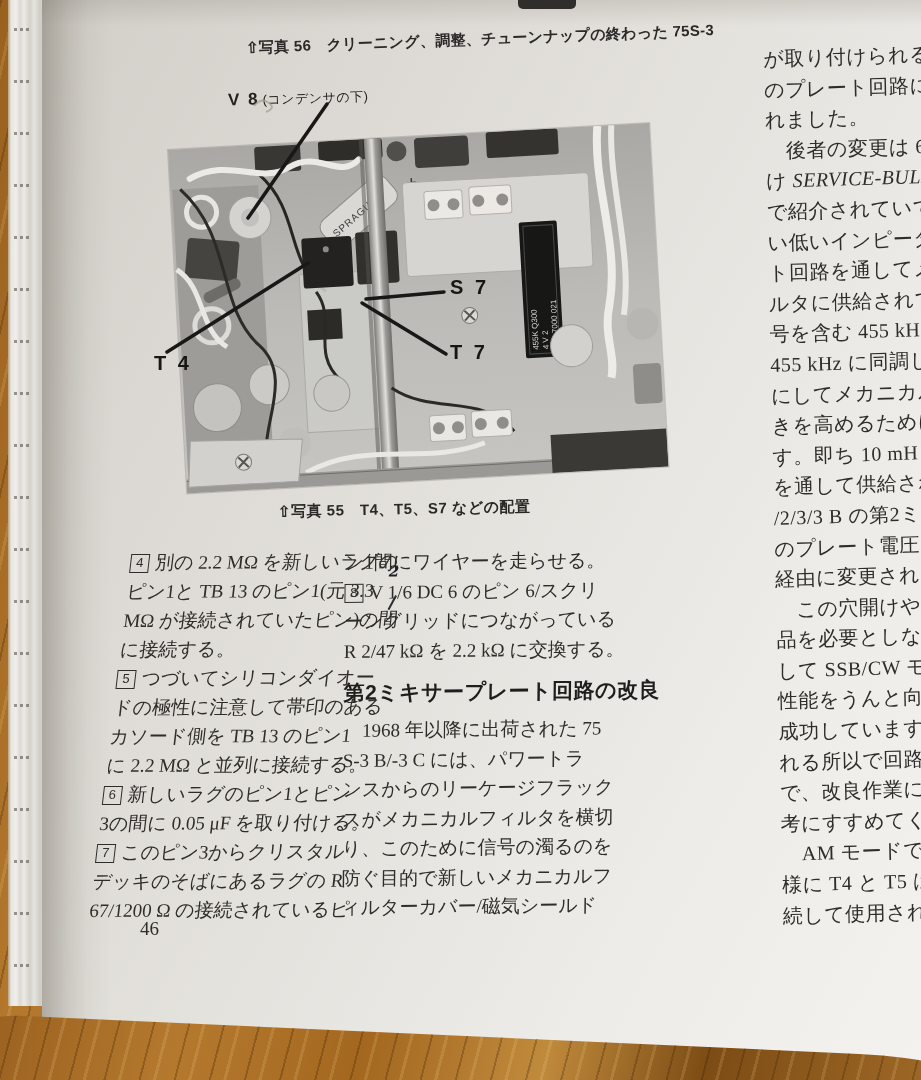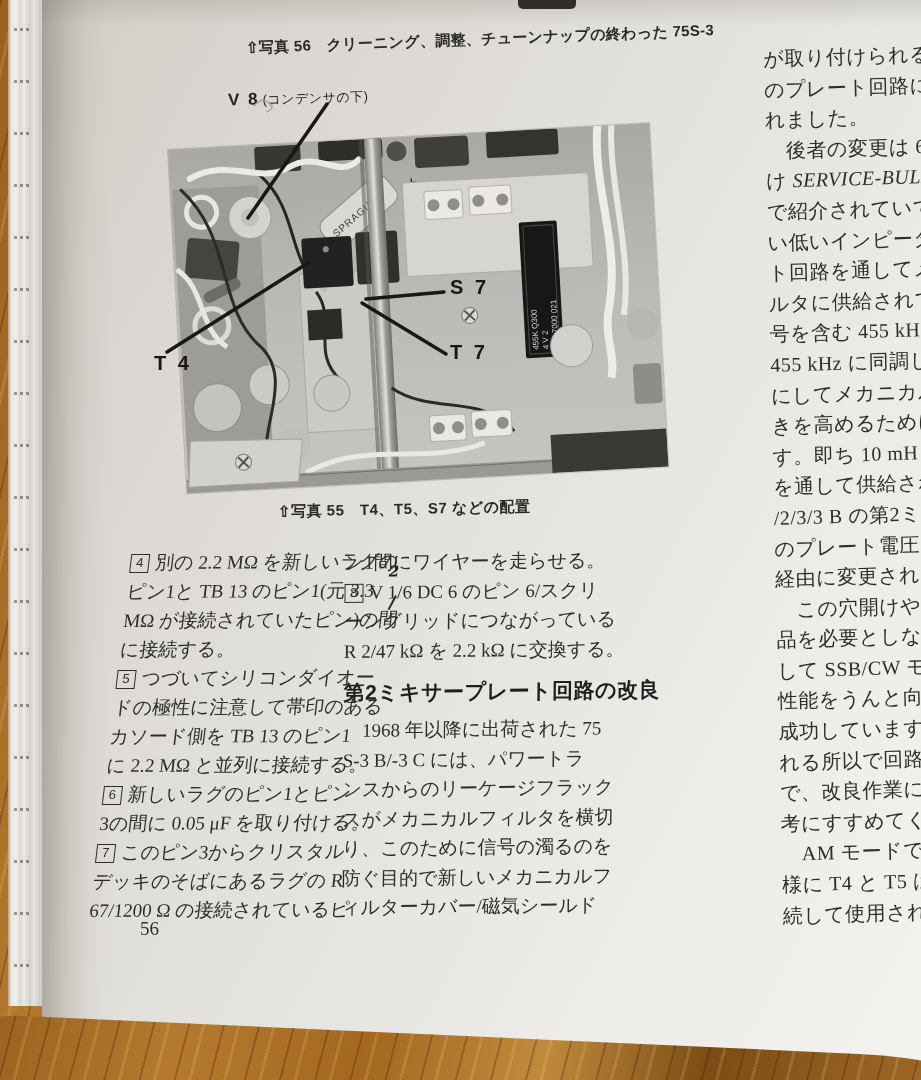--- a/index.html
+++ b/index.html
@@ -250,16 +250,16 @@
         <div class="line">成功しています。大い</div>
         <div class="line">れる所以で回路は図</div>
         <div class="line">で、改良作業には写真</div>
         <div class="line">考にすすめてください</div>
         <div class="line">　AM モードではいま</div>
         <div class="line">様に T4 と T5 はシリ</div>
         <div class="line">続して使用されてい</div>
       </div>
   </div>
 
-  <div class="pagenum">56</div>
+  <div class="pagenum">46</div>
 </div>
 
 <div class="wood-bottom"></div>
 
 </body></html>

